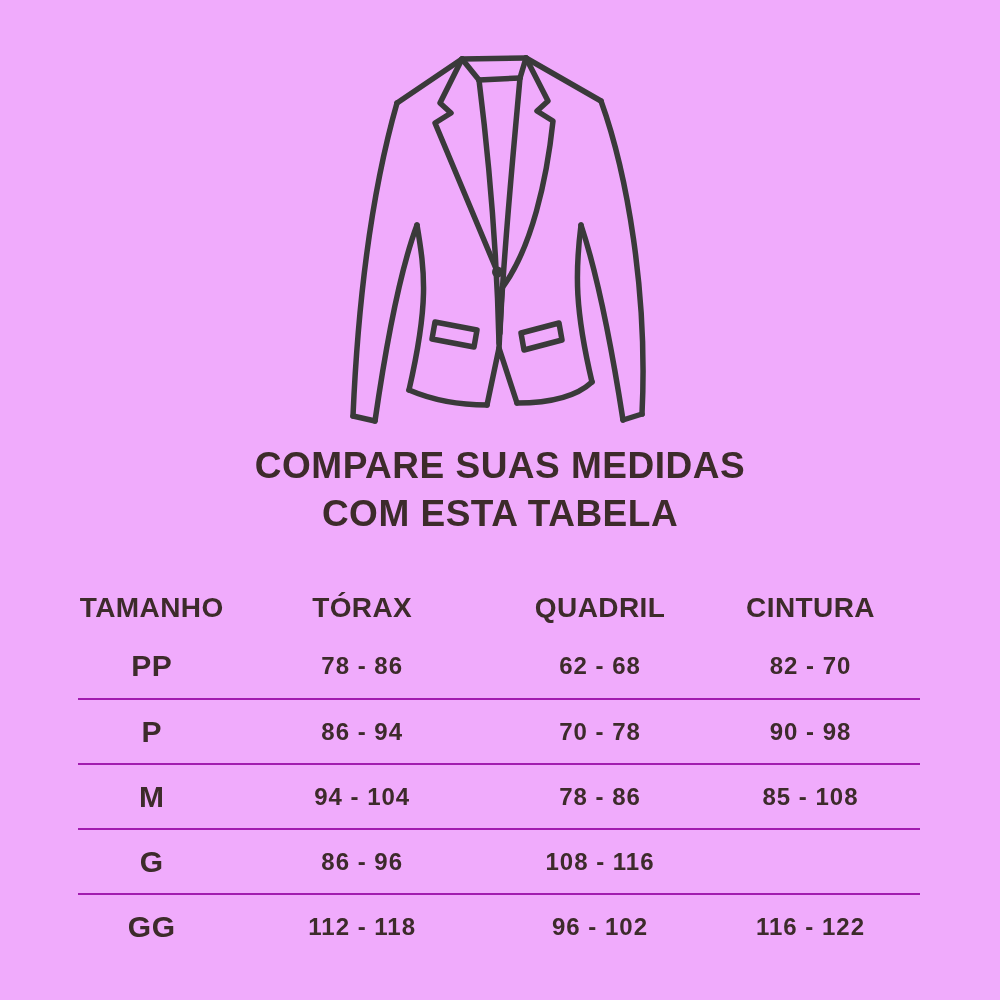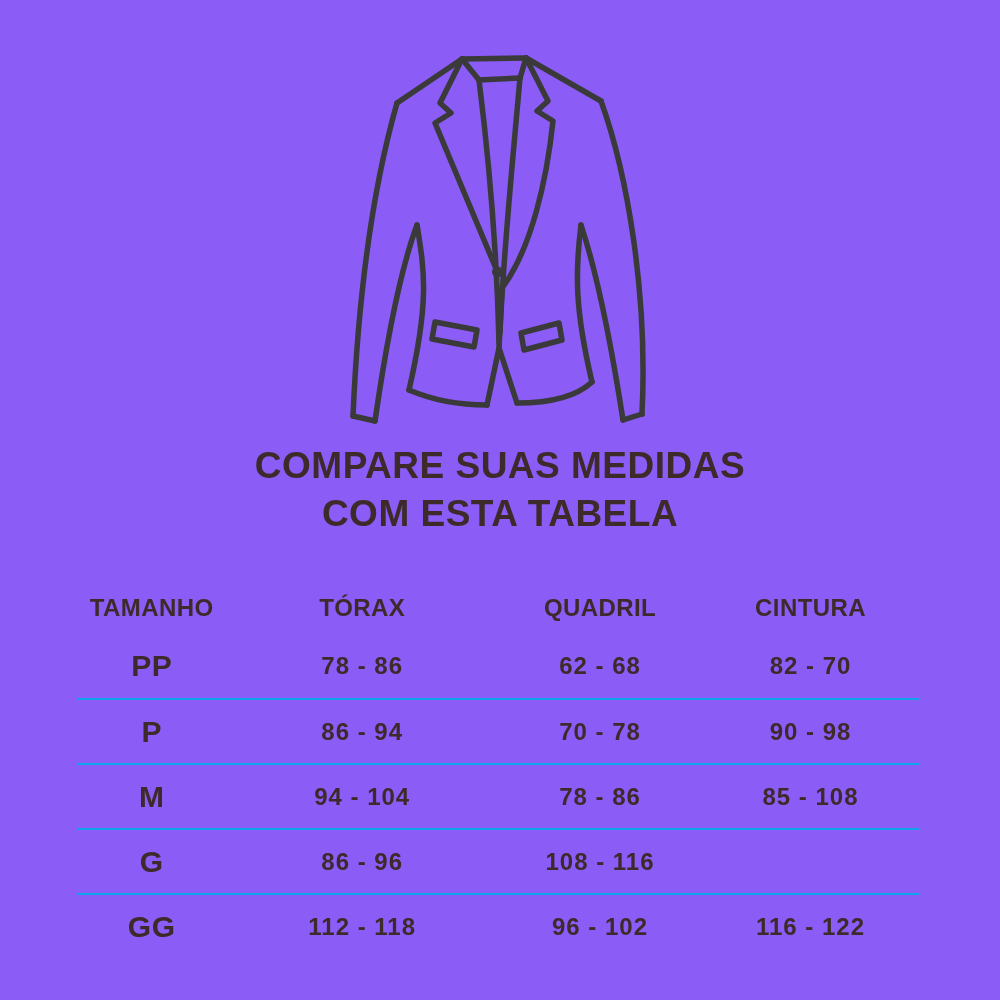--- a/index.html
+++ b/index.html
@@ -1,21 +1,21 @@
 <!DOCTYPE html>
 <html><head>
 <meta charset="utf-8">
 <style>
   html,body{margin:0;padding:0;background:#ffffff;}
   body{
     width:1000px;height:1000px;position:relative;overflow:hidden;
     font-family:"Liberation Sans","DejaVu Sans",sans-serif;
     color:#3d2b2b;
   }
-  .stage{position:absolute;inset:0;background:#8b5cf6;}
+  .stage{position:absolute;inset:0;background:#f0abfc;}
 
   
   .blazer-wrap{position:absolute;left:339px;top:48px;width:322px;height:392px;}
   .blazer-wrap svg{display:block;width:100%;height:100%;}
   .blazer-stroke{fill:none;stroke:#3a3a3a;stroke-width:5.5;stroke-linecap:round;stroke-linejoin:round;}
 
   
   .title{
     position:absolute;left:0;top:442px;width:1000px;
     text-align:center;font-weight:bold;font-size:37px;line-height:48px;
@@ -24,23 +24,23 @@
 
   
   .size-table{position:absolute;left:78px;top:584px;width:842px;}
   .trow{
     display:grid;grid-template-columns:17.5% 32.5% 24% 26%;
     align-items:center;
   }
   .trow.head{height:47px;}
   .trow.data{height:63px;}
   .trow.data.first{height:69px;padding-top:2px;box-sizing:border-box;}
-  .trow.rule{border-bottom:2px solid #0ea5e9;}
+  .trow.rule{border-bottom:2px solid #a21caf;}
   .tcell{text-align:center;white-space:nowrap;}
-  .hcell{font-weight:bold;font-size:24px;letter-spacing:0.4px;}
+  .hcell{font-weight:bold;font-size:28px;letter-spacing:0.4px;}
   .scell{font-weight:bold;font-size:30px;letter-spacing:0.5px;}
   .mcell{font-weight:bold;font-size:24px;letter-spacing:1px;}
 </style>
 </head>
 <body>
 
 <div class="stage">
 
   <div class="blazer-wrap">
     <svg viewBox="0 0 322 392" xmlns="http://www.w3.org/2000/svg">

